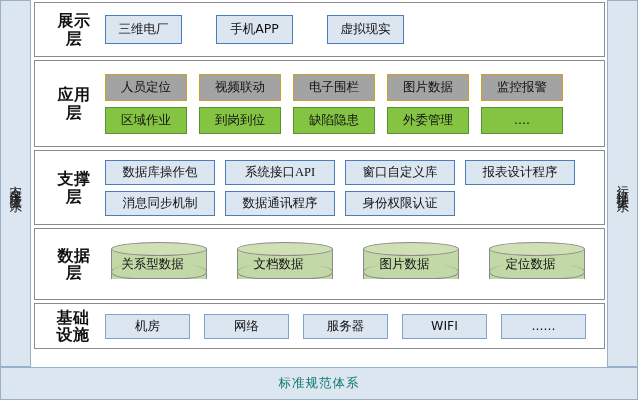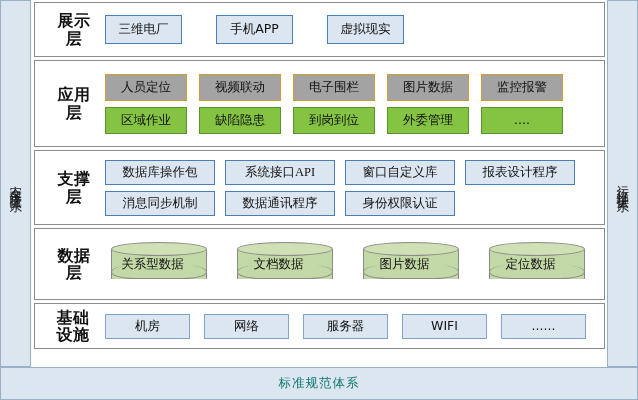--- a/index.html
+++ b/index.html
@@ -276,22 +276,22 @@
         <div class="layer-body">
           <div class="row">
             <div class="box box-app-orange">人员定位</div>
             <div class="box box-app-orange">视频联动</div>
             <div class="box box-app-orange">电子围栏</div>
             <div class="box box-app-orange">图片数据</div>
             <div class="box box-app-orange">监控报警</div>
           </div>
           <div class="row">
             <div class="box box-app-green">区域作业</div>
+            <div class="box box-app-green">到岗到位</div>
             <div class="box box-app-green">缺陷隐患</div>
-            <div class="box box-app-green">到岗到位</div>
             <div class="box box-app-green">外委管理</div>
             <div class="box box-app-green">....</div>
           </div>
         </div>
       </div>
 
       <div class="layer layer-support">
         <div class="layer-name">
           <span>支撑层</span>
         </div>

